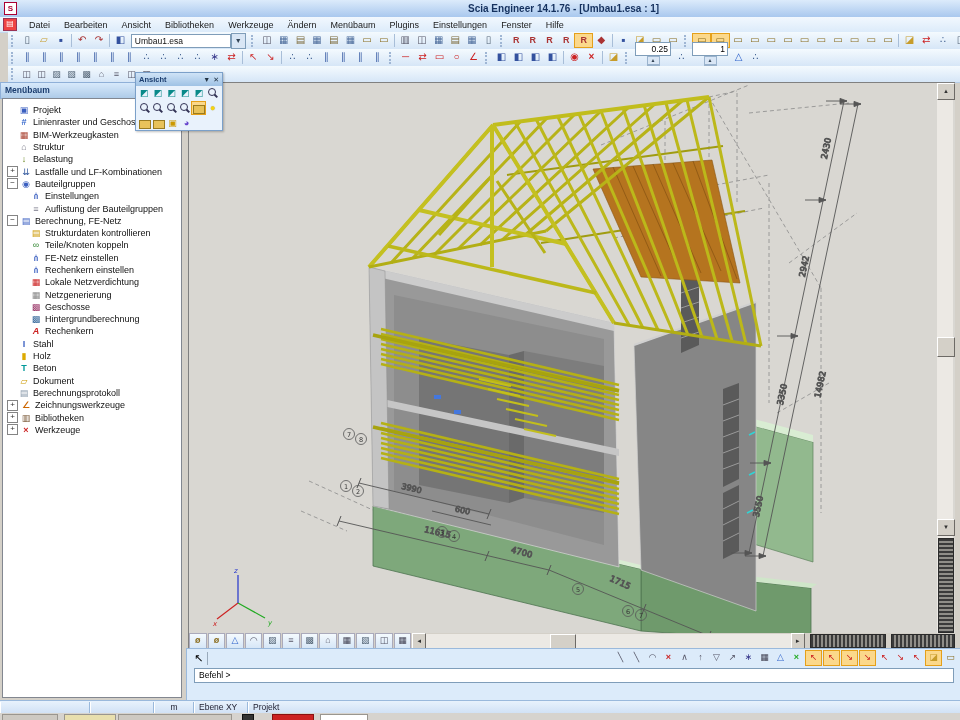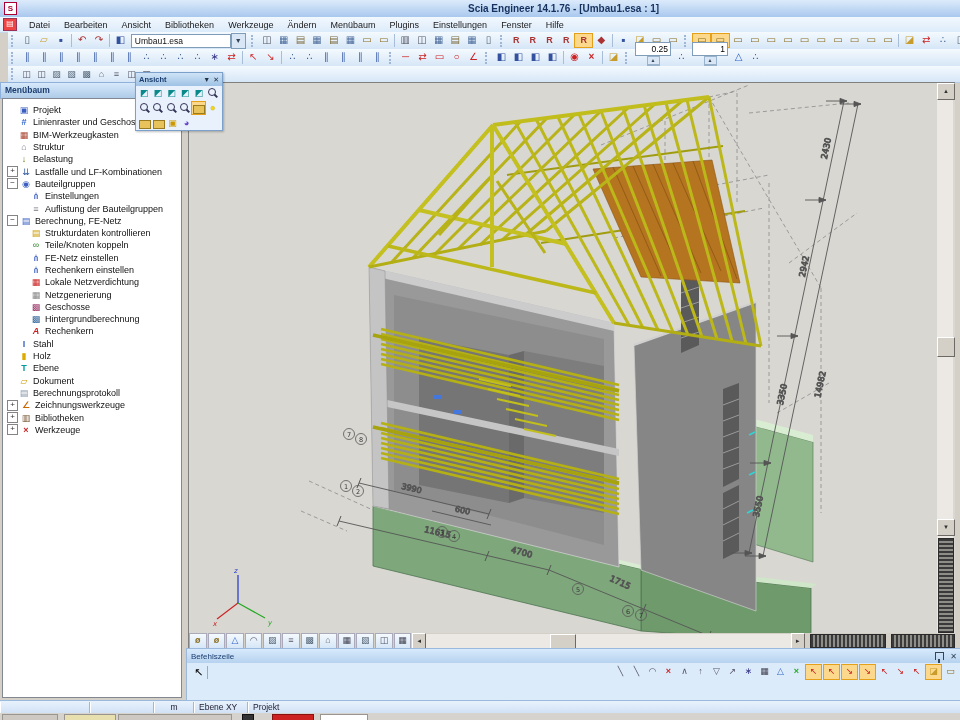--- a/index.html
+++ b/index.html
@@ -436,21 +436,21 @@
     <div class="trow lvl0">
           <span class="tico i-stahl"></span>
           <span>Stahl</span>
         </div>
     <div class="trow lvl0">
           <span class="tico i-holz"></span>
           <span>Holz</span>
         </div>
     <div class="trow lvl0">
           <span class="tico i-beton"></span>
-          <span>Ebene</span>
+          <span>Beton</span>
         </div>
     <div class="trow lvl0">
           <span class="tico i-dok"></span>
           <span>Dokument</span>
         </div>
     <div class="trow lvl0">
           <span class="tico i-prot"></span>
           <span>Berechnungsprotokoll</span>
         </div>
     <div class="trow lvl0e">
@@ -680,26 +680,20 @@
   </div>
   <div class="prow">
     <span class="pi pfold"></span>
     <span class="pi pfold"></span>
     <span class="pi pbx"></span>
     <span class="pi pprp"></span>
   </div>
 </div>
 
 <div id="cmdpanel">
-  <div class="chead">
-    <span>Befehlszeile</span>
-    <span class="sp"></span>
-    <span class="pin"></span>
-    <span class="cx">✕</span>
-  </div>
   <div class="crow">
     <span class="cursor">↖</span>
     <span class="cvr"></span>
     <span class="cspace"></span>
     <span class="ci g-seg"></span>
     <span class="ci g-seg"></span>
     <span class="ci g-arc"></span>
     <span class="ci g-rx"></span>
     <span class="ci g-ang"></span>
     <span class="ci g-up"></span>
@@ -712,20 +706,25 @@
     <span class="ci pressed g-snap"></span>
     <span class="ci pressed g-snap"></span>
     <span class="ci pressed g-snap2"></span>
     <span class="ci pressed g-snap2"></span>
     <span class="ci g-snap"></span>
     <span class="ci g-snap2"></span>
     <span class="ci g-snap"></span>
     <span class="ci pressed g-fold2"></span>
     <span class="ci g-winb"></span>
   </div>
+  <div class="crow" style="height:16px;">
+    <div class="cinput" style="flex:1;">
+      <span>Befehl &gt;</span>
+    </div>
+  </div>
 </div>
 
 <div id="statusbar">
   <span class="scell" style="width:80px;"></span>
   <span class="scell" style="width:54px;"></span>
   <span class="scell" style="width:30px;text-align:center;">m</span>
   <span class="scell" style="width:44px;">Ebene XY</span>
   <span class="scell" style="width:56px;border-right:none;">Projekt</span>
 </div>
 

